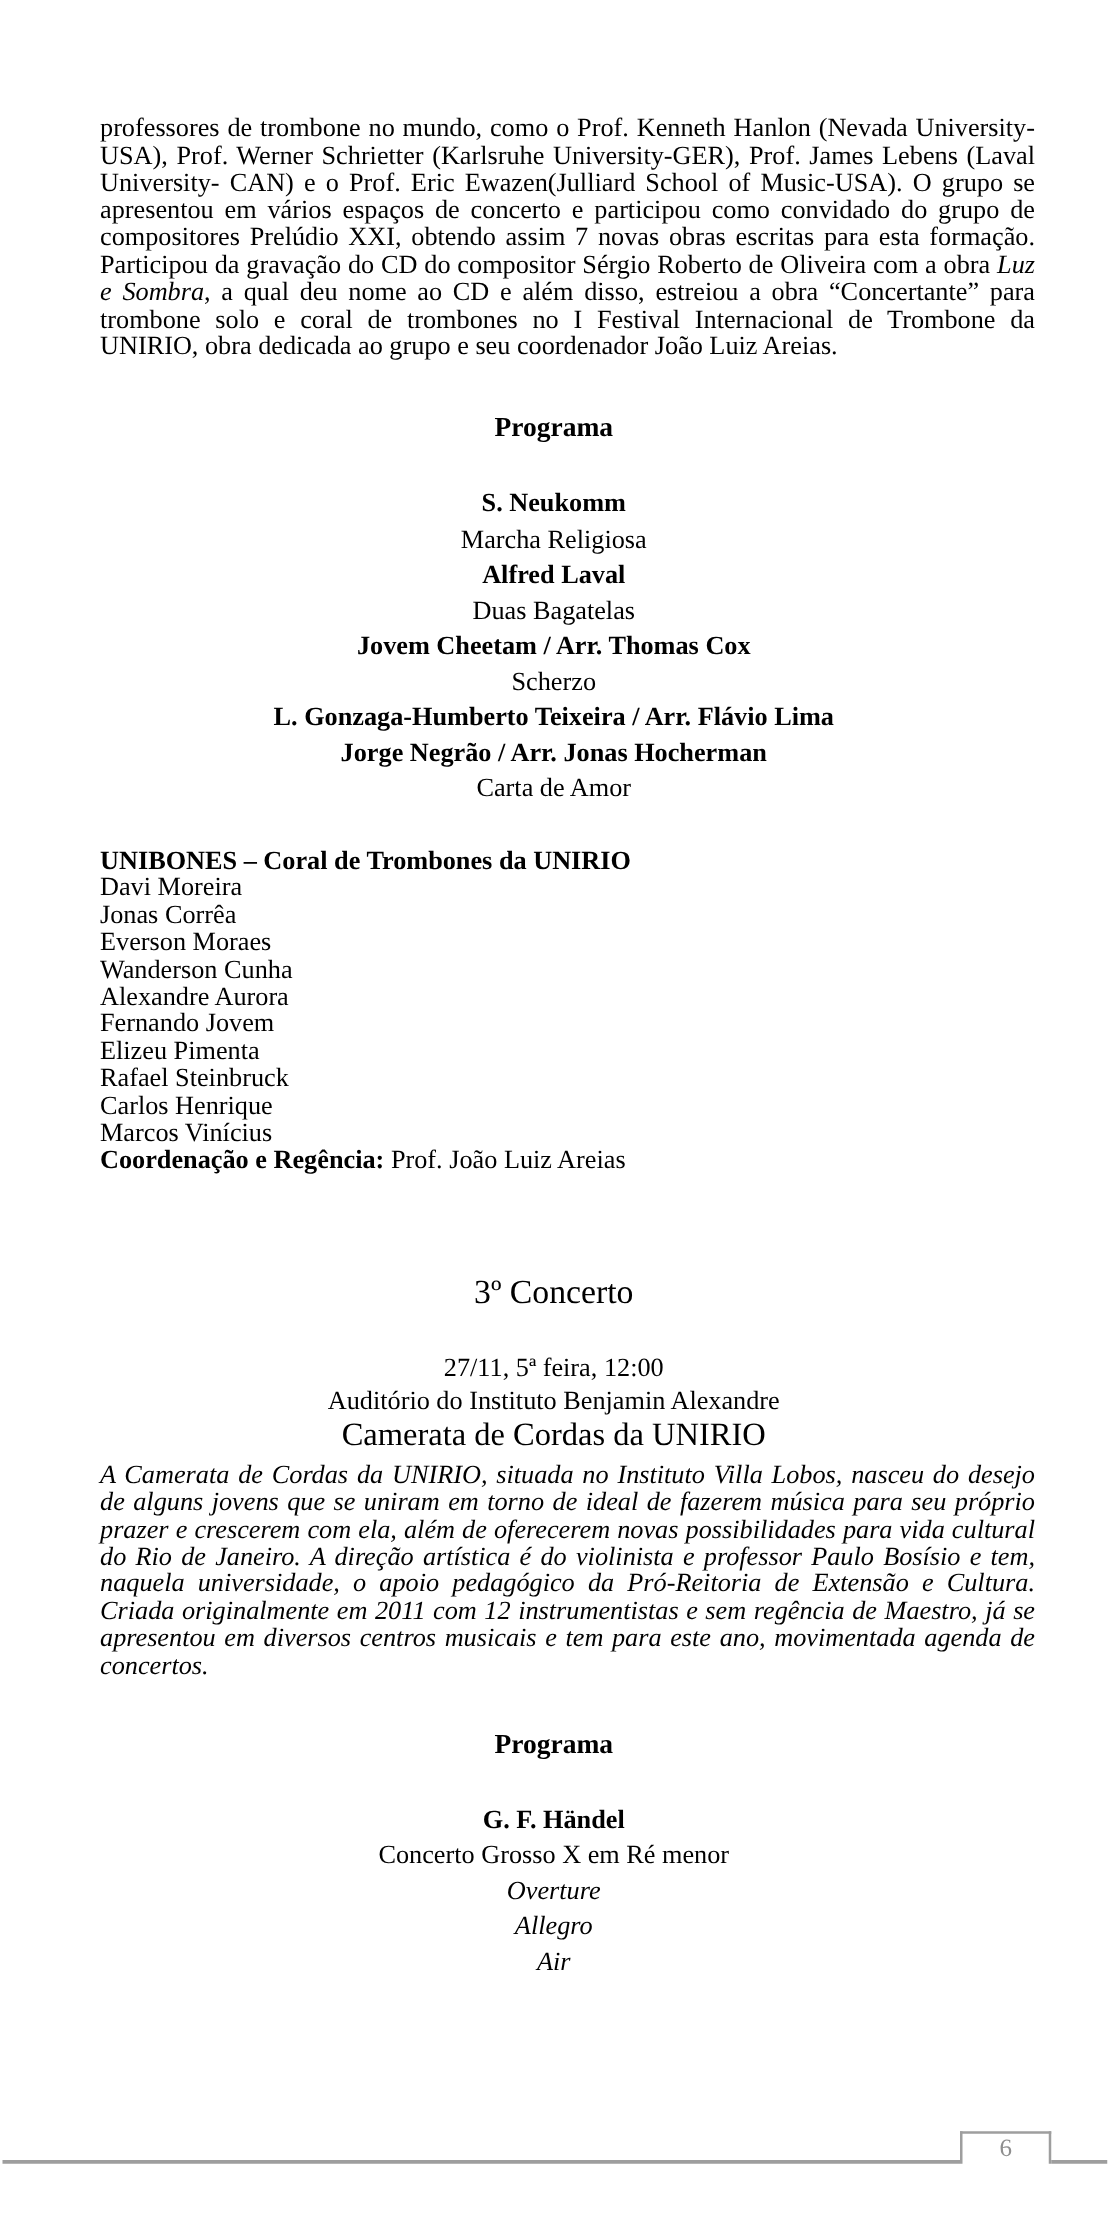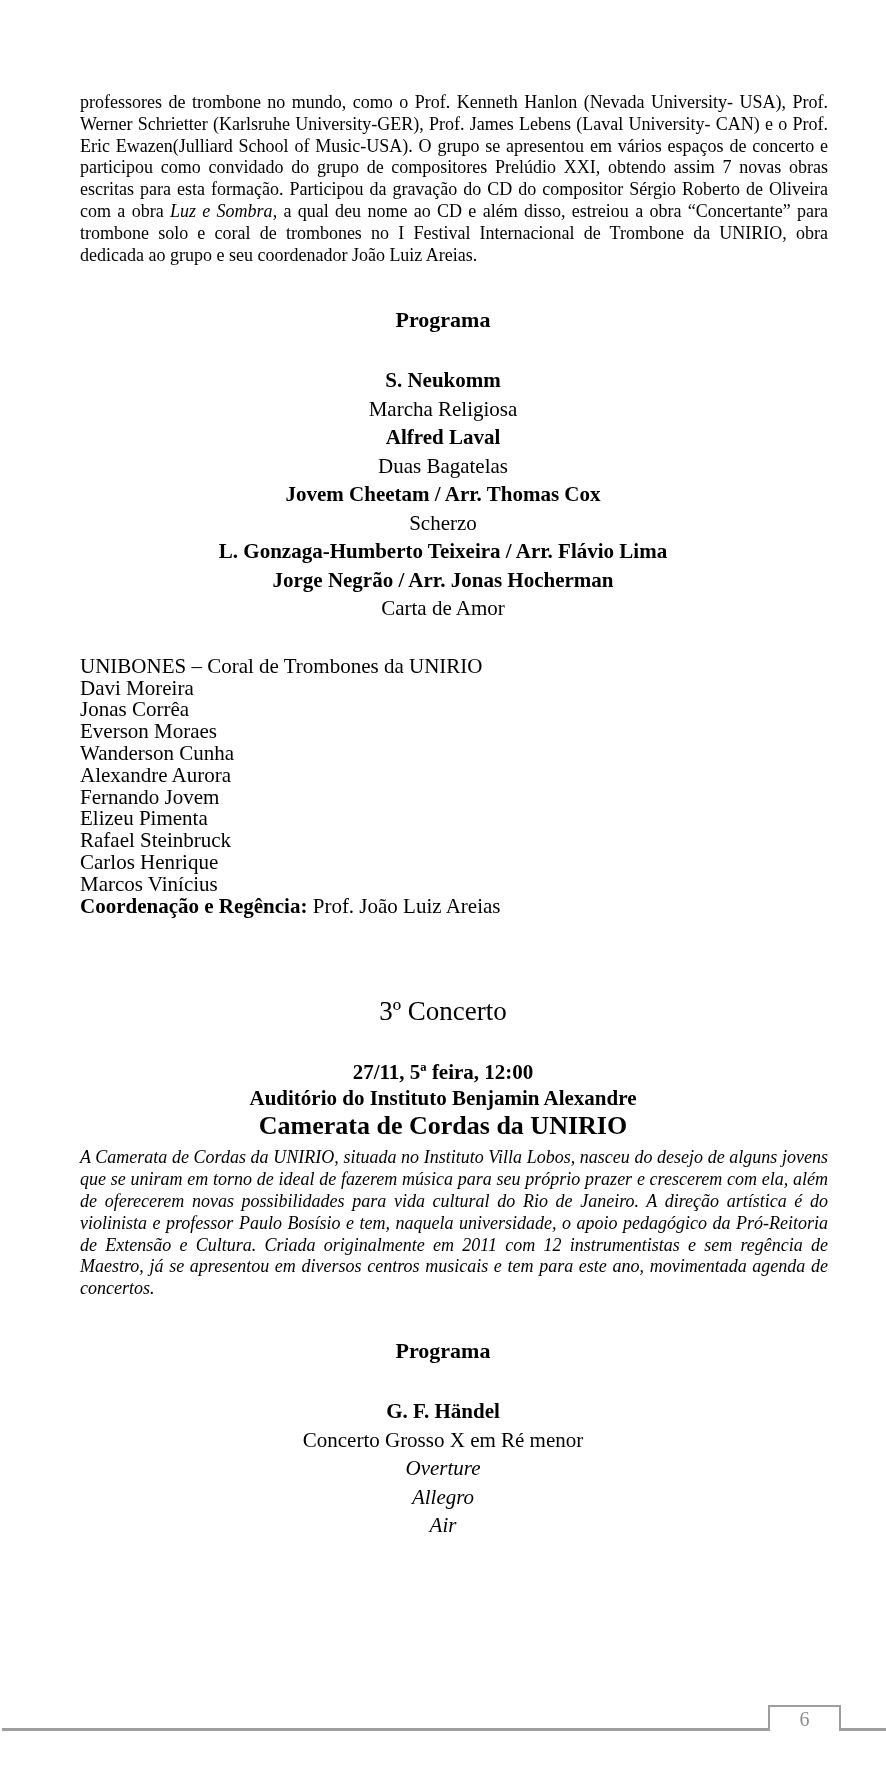--- a/index.html
+++ b/index.html
@@ -2,40 +2,40 @@
 <html><head>
 <meta charset="utf-8">
 <style>
   html, body { margin: 0; padding: 0; background: #ffffff; }
   body {
     width: 886px; height: 1772px; position: relative; overflow: hidden;
     font-family: "Liberation Serif", "DejaVu Serif", serif; color: #000000;
   }
   .page { position: absolute; inset: 0; padding: 0 58px 0 80px; box-sizing: border-box; }
 
-  .para { font-size: 18px; line-height: 21.8px; text-align: justify; margin: 0; }
+  .para { font-size: 21px; line-height: 21.8px; text-align: justify; margin: 0; }
   .p1 { margin-top: 92px; }
   .p2 { margin-top: 6px; font-style: italic; }
   .italic { font-style: italic; }
 
   .center { text-align: center; margin-right: 22px; }
   .heading { font-size: 22px; font-weight: bold; line-height: 24px; margin-top: 42px; }
   .h2b { margin-top: 39px; }
 
   .program-list { margin-top: 34px; font-size: 21px; line-height: 28.5px; }
   .composer { font-weight: bold; }
   .piece { font-weight: normal; }
   .movement { font-style: italic; }
 
   .ensemble { margin-top: 33px; font-size: 21px; line-height: 21.8px; }
-  .ensemble-title { font-weight: normal; }
+  .ensemble-title { font-weight: bold; }
   .coordination b { font-weight: bold; }
 
   .concert-heading { margin-top: 83px; font-size: 27px; line-height: 22px; }
-  .event-block { margin-top: 37px; font-size: 21px; line-height: 26px; font-weight: bold; }
+  .event-block { margin-top: 37px; font-size: 21px; line-height: 26px; font-weight: normal; }
   .event-group { font-size: 26px; line-height: 30px; }
 
   .fline { position: absolute; top: 1728px; height: 3px; background: #9e9e9e; }
   .fline-left  { left: 2px;  width: 766px; }
   .fline-right { left: 841px; width: 45px; }
   .ptab {
     position: absolute; left: 768px; top: 1705px; width: 73px; height: 26px;
     box-sizing: border-box; border: 2px solid #9e9e9e; border-bottom: none;
     background: #ffffff; color: #8f8f8f; font-size: 20px; text-align: center; line-height: 24px;
   }

